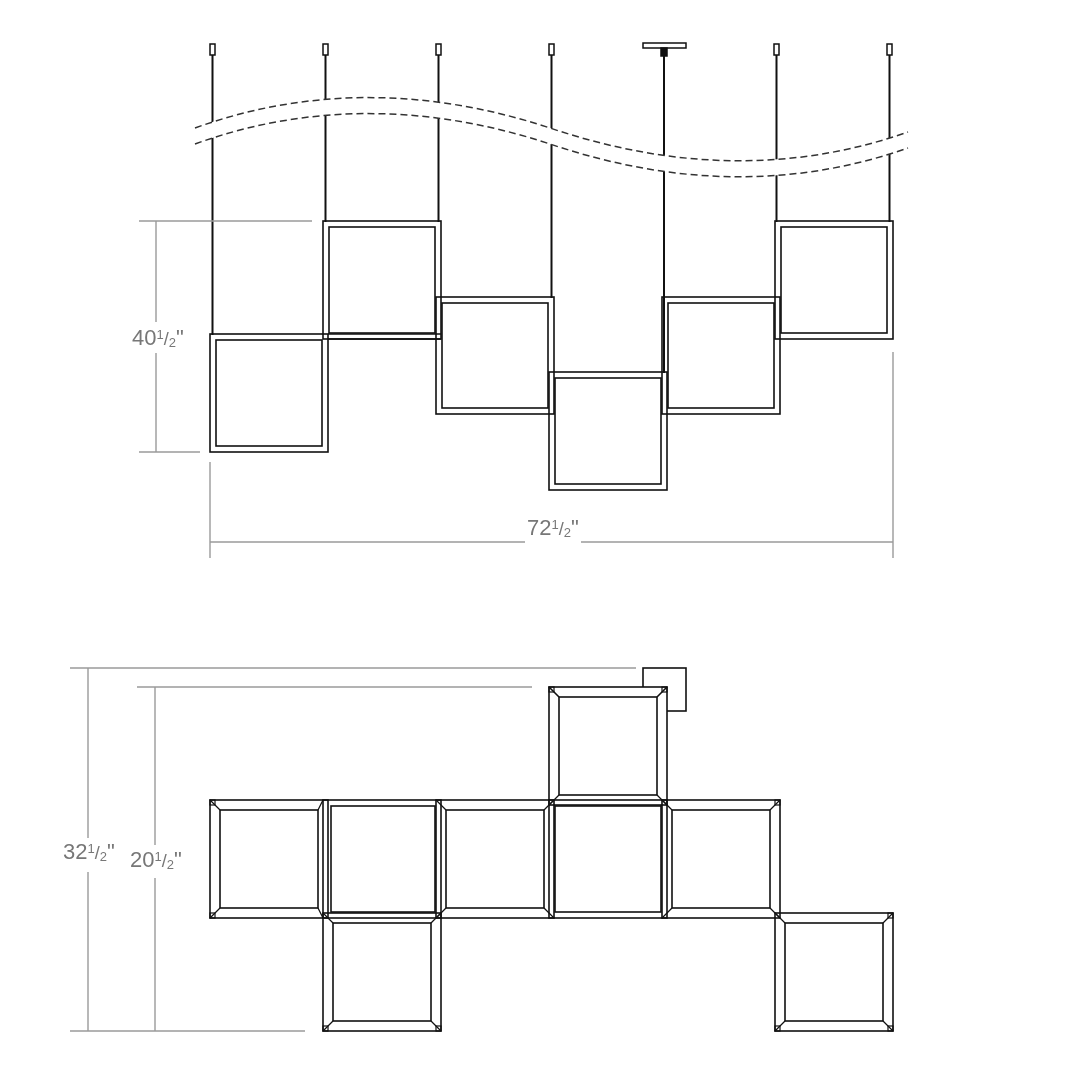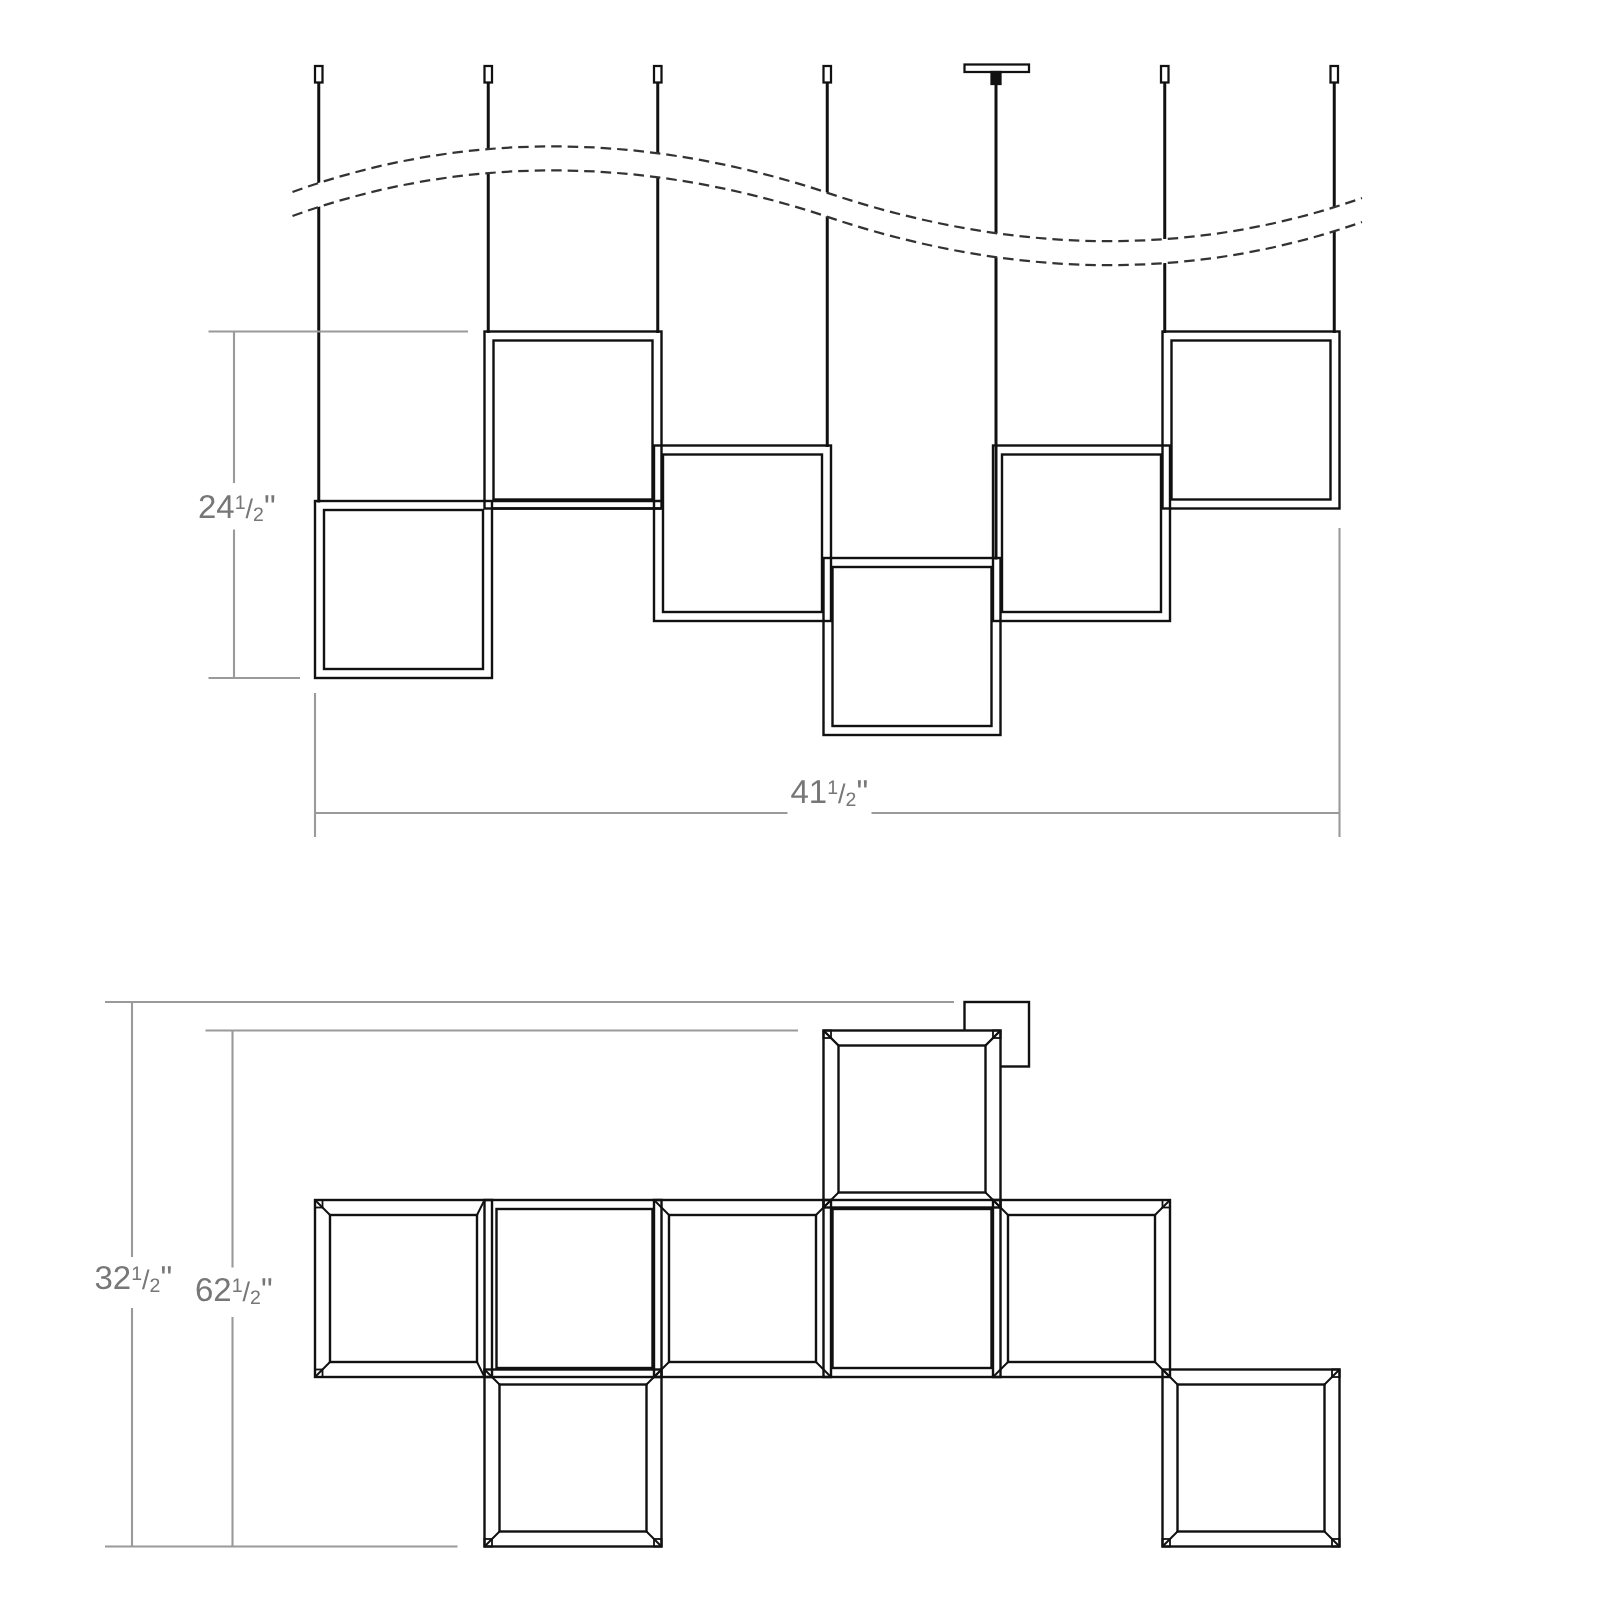--- a/index.html
+++ b/index.html
@@ -148,26 +148,26 @@
         <rect x="775" y="1026" width="5" height="5"></rect>
           <rect x="775" y="800" width="5" height="5"></rect>
         <rect x="549" y="687" width="5" height="5"></rect>
           <rect x="662" y="687" width="5" height="5"></rect>
       </g>
     </g>
   </g>
 </svg>
 
 <div class="dim-label" style="left:130px; top:326px;">
-  <span>24</span><span class="frac">1</span><span class="slash">/</span><span class="frac" style="top:2px">2</span><span>"</span>
+  <span>40</span><span class="frac">1</span><span class="slash">/</span><span class="frac" style="top:2px">2</span><span>"</span>
 </div>
 
 <div class="dim-label" style="left:525px; top:516px;">
-  <span>41</span><span class="frac">1</span><span class="slash">/</span><span class="frac" style="top:2px">2</span><span>"</span>
+  <span>72</span><span class="frac">1</span><span class="slash">/</span><span class="frac" style="top:2px">2</span><span>"</span>
 </div>
 
 <div class="dim-label" style="left:61px; top:840px;">
   <span>32</span><span class="frac">1</span><span class="slash">/</span><span class="frac" style="top:2px">2</span><span>"</span>
 </div>
 
 <div class="dim-label" style="left:128px; top:848px;">
-  <span>62</span><span class="frac">1</span><span class="slash">/</span><span class="frac" style="top:2px">2</span><span>"</span>
+  <span>20</span><span class="frac">1</span><span class="slash">/</span><span class="frac" style="top:2px">2</span><span>"</span>
 </div>
 
 </body></html>

